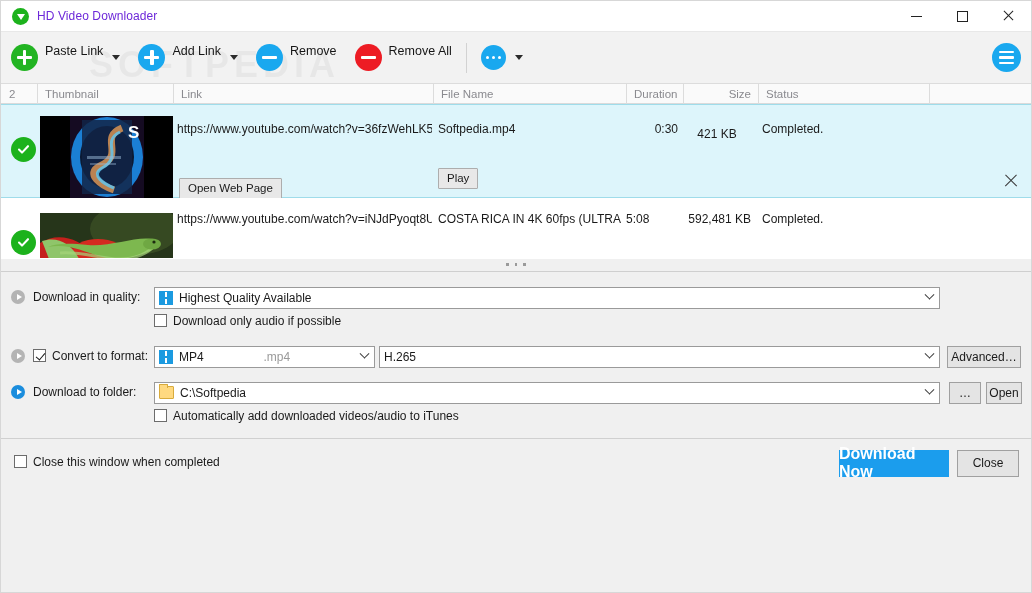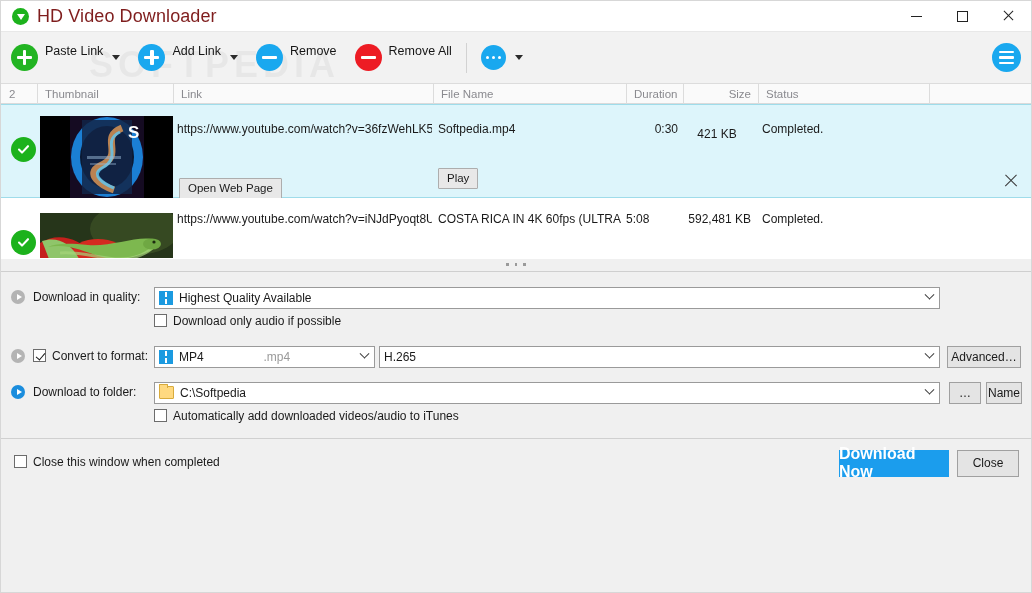--- a/index.html
+++ b/index.html
@@ -33,21 +33,21 @@
     background: #1cb21c;
     display: flex; align-items: center; justify-content: center;
   }
   .title-icon .arr {
     width: 0; height: 0;
     border-left: 4px solid transparent;
     border-right: 4px solid transparent;
     border-top: 6px solid #ffffff;
     margin-top: 1px;
   }
-  .title-text { font-size: 18px; color: #7f1d1d; letter-spacing: .1px; }
+  .title-text { font-size: 12px; color: #6d28d9; letter-spacing: .1px; }
   .win-controls { margin-left: auto; display: flex; height: 31px; }
   .win-btn {
     width: 46px; height: 31px;
     display: flex; align-items: center; justify-content: center;
     color: #222;
   }
   .win-min { width: 11px; height: 1px; background: #222; }
   .win-max { width: 11px; height: 11px; border: 1px solid #222; }
   .win-cls { position: relative; width: 12px; height: 12px; }
   .win-cls::before, .win-cls::after {
@@ -505,21 +505,21 @@
       <div class="slabel">Download to folder:</div>
     </div>
     <div class="combo" style="left:153px; top:110px; width:786px;">
       <div class="foldericon"></div>
       <span>C:\Softpedia</span>
       <div class="cb-arrow">
           <div class="chev"></div>
         </div>
     </div>
     <div class="btn-std" style="left:948px; top:110px; width:32px;">…</div>
-    <div class="btn-std" style="left:985px; top:110px; width:36px;">Name</div>
+    <div class="btn-std" style="left:985px; top:110px; width:36px;">Open</div>
 
     <div class="cbox-wrap" style="left:153px; top:137px;">
       <div class="cbox"></div>
       <div class="cbox-label">Automatically add downloaded videos/audio to iTunes</div>
     </div>
   </div>
 
   <div class="footer">
     <div class="cbox-wrap" style="left:13px; top:16px;">
       <div class="cbox"></div>

